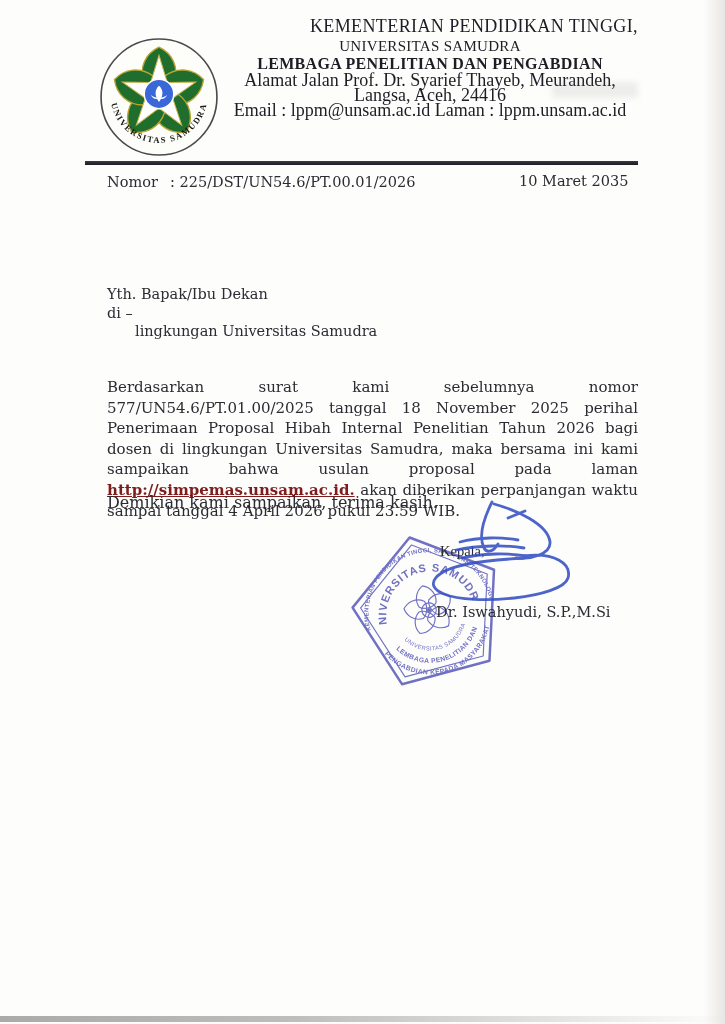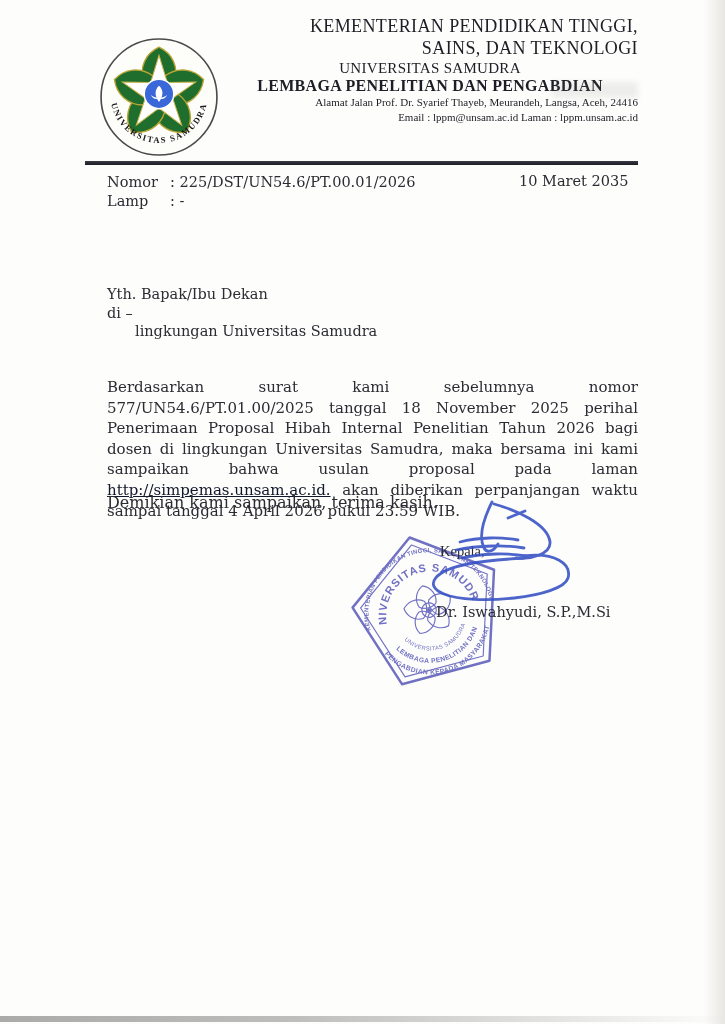--- a/index.html
+++ b/index.html
@@ -9,37 +9,37 @@
     font-family:"DejaVu Serif","Liberation Serif",serif;
     color:#2b2b33;
   }
   
   .logo{position:absolute;left:98px;top:36px;width:122px;height:122px;}
   .lh-text{position:absolute;left:222px;top:15px;width:416px;text-align:center;
     font-family:"Liberation Serif",serif;color:#1d1d25;}
   .lh-l1,.lh-l2{font-size:18px;line-height:22px;letter-spacing:.4px;text-align:right;}
   .lh-l3{font-size:15px;line-height:18px;letter-spacing:.3px;}
   .lh-l4,.lh-l5{font-size:16px;line-height:18px;font-weight:bold;letter-spacing:.3px;}
-  .lh-addr,.lh-tel,.lh-mail{font-size:11px;line-height:15px;text-align:right;}
+  .lh-addr,.lh-tel,.lh-mail{font-size:18px;line-height:15px;}
   .rule{position:absolute;left:85px;top:161px;width:553px;height:4px;
     background:linear-gradient(#3a3a44,#1c1c24);}
   
   .meta{position:absolute;left:107px;top:173px;font-size:14.5px;line-height:18.5px;}
-  .meta-row{display:flex;}
+  .meta-row{display:flex;justify-content:flex-end;}
   .meta-label{width:63px;}
   .hal-cont{padding-left:8px;}
   .date{position:absolute;left:519px;top:173px;font-size:14.5px;}
   
   .recipient{position:absolute;left:107px;top:285px;font-size:14.5px;line-height:18.5px;}
   .recipient .indent{padding-left:28px;}
   
   .para1{position:absolute;left:107px;top:362px;width:531px;font-size:15px;
     line-height:20.6px;text-align:justify;}
   .para2{position:absolute;left:107px;top:477px;font-size:16px;}
-  .link{color:#0f172a;text-decoration:underline;}
+  .link{color:#7f1d1d;text-decoration:underline;font-weight:bold;}
   
   .kepala{position:absolute;left:440px;top:543px;font-size:14.5px;z-index:3;font-family:Liberation Serif, serif;}
   .stamp-wrap{position:absolute;left:350px;top:531px;width:158px;height:158px;
     transform:rotate(-15deg);opacity:.82;z-index:1;}
   .sig-wrap{position:absolute;left:415px;top:492px;width:235px;height:128px;z-index:4;}
   .sig-name{position:absolute;left:436px;top:604px;font-size:14.5px;z-index:5;}
   .sig-nip{position:absolute;left:431px;top:622px;font-size:14.5px;z-index:5;}
   
   .scan-bottom{position:absolute;left:0;bottom:2px;height:6px;width:100%;
     background:linear-gradient(to right,#8f8f8f 0%,#a8a8a8 40%,#d9d9d6 75%,rgba(220,220,215,0) 100%);
@@ -79,38 +79,33 @@
         <path id="logoBottomArc" d="M 13,67 A 48,48 0 0 0 107,67"></path>
       </defs>
       <text font-family="Liberation Serif,serif" font-size="8.5" font-weight="bold" letter-spacing="1.5" fill="#1a1a1a">
         <textPath href="#logoBottomArc" startOffset="50%" text-anchor="middle">UNIVERSITAS SAMUDRA</textPath>
       </text>
     </svg>
   </div>
 
   <div class="lh-text">
     <div class="lh-l1">KEMENTERIAN PENDIDIKAN TINGGI,</div>
-    <div class="lh-l2">SAINS, DAN TEKNOLOGI</div>
     <div class="lh-l3">UNIVERSITAS SAMUDRA</div>
     <div class="lh-l4">LEMBAGA PENELITIAN DAN PENGABDIAN</div>
     <div class="lh-addr">Alamat Jalan Prof. Dr. Syarief Thayeb, Meurandeh, Langsa, Aceh, 24416</div>
     <div class="lh-mail">Email : lppm@unsam.ac.id  Laman : lppm.unsam.ac.id</div>
   </div>
 
   <div class="smudge"></div>
   <div class="rule"></div>
 
   <div class="meta">
     <div class="meta-row">
       <div class="meta-label">Nomor</div>
       <div>: 225/DST/UN54.6/PT.00.01/2026</div>
-    </div>
-    <div class="meta-row">
-      <div class="meta-label">Lamp</div>
-      <div>: -</div>
     </div>
   </div>
   <div class="date">10 Maret 2035</div>
 
   <div class="recipient">
     <div>Yth. Bapak/Ibu Dekan</div>
     <div>di –</div>
     <div class="indent">lingkungan Universitas Samudra</div>
   </div>
 

